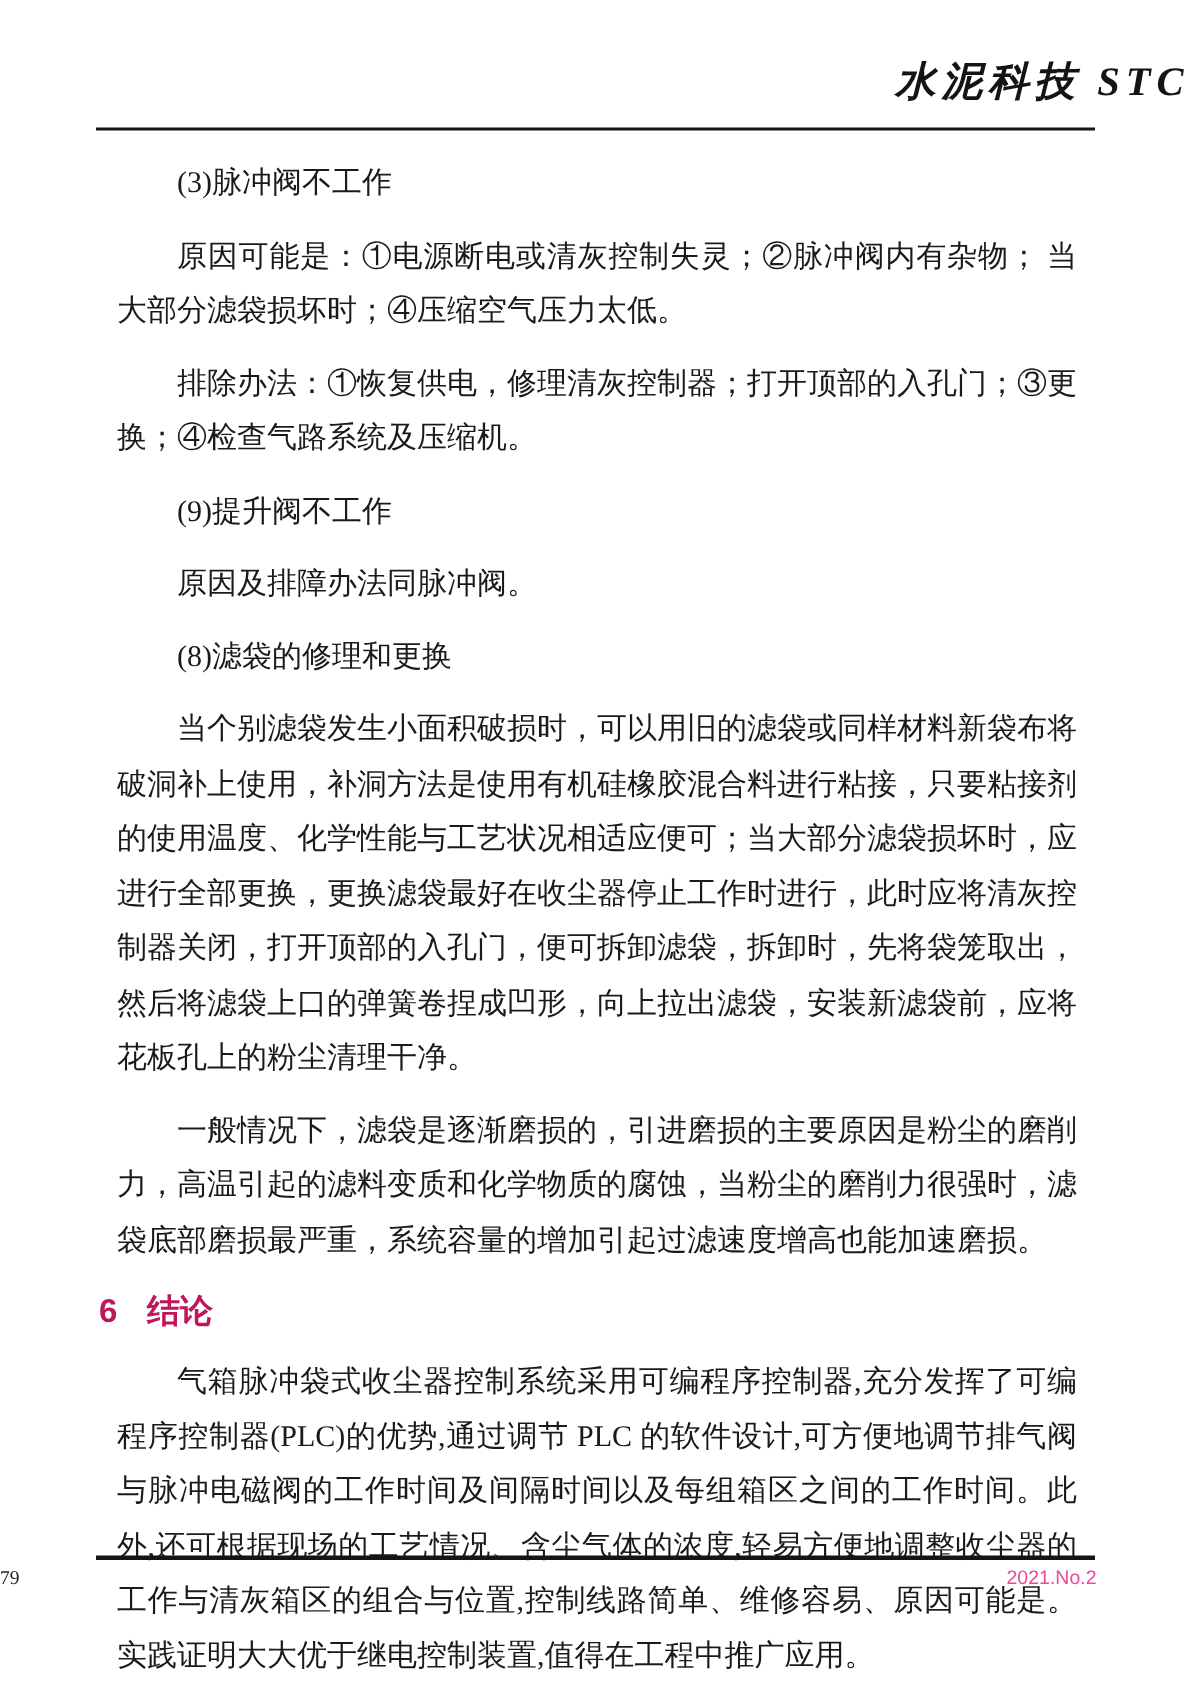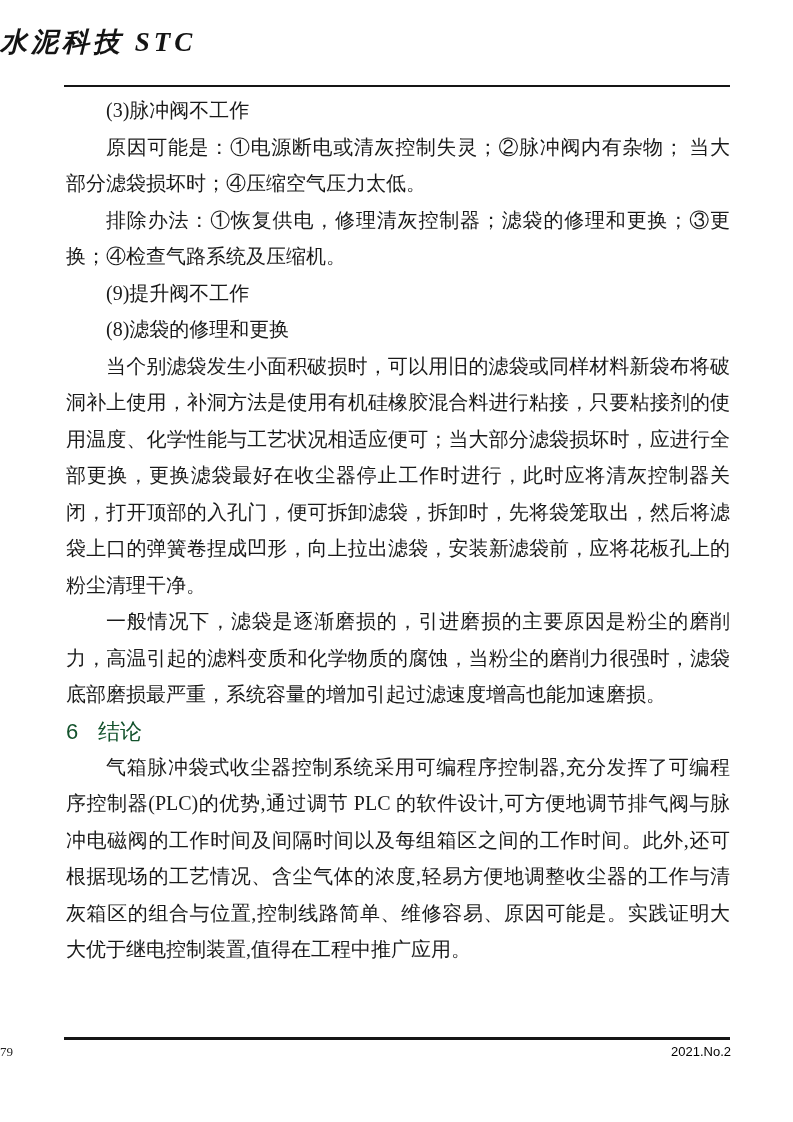--- a/index.html
+++ b/index.html
@@ -11,24 +11,24 @@
     position: relative;
     width: 793px;
     height: 1122px;
     background: #ffffff;
     color: #1a1a1a;
     font-family: "Liberation Serif", "DejaVu Serif", serif;
     overflow: hidden;
   }
   .header-title {
     position: absolute;
-    top: 24px;
+    top: 36px;
     left: 0;
     right: 0;
-    text-align: left;
+    text-align: right;
     font-size: 27px;
     font-style: italic;
     font-weight: 700;
     letter-spacing: 4px;
     color: #141414;
   }
   .header-rule {
     position: absolute;
     top: 85px;
     left: 64px;
@@ -40,30 +40,30 @@
     position: absolute;
     top: 92px;
     left: 66px;
     width: 664px;
     font-size: 20px;
     line-height: 36.5px;
     text-align: justify;
     text-justify: inter-ideograph;
   }
   .content p {
-    margin: 0;
+    margin: 12px;
     text-indent: 2em;
   }
   .section-heading {
     margin: 2px 0 0 0;
     font-family: "Liberation Sans", "DejaVu Sans", sans-serif;
-    font-weight: normal;
+    font-weight: bold;
     font-size: 22px;
     line-height: 34px;
-    color: #14532d;
+    color: #be185d;
     text-indent: 0;
   }
   .section-heading .sec-num {
     margin-right: 0.9em;
   }
   .footer-rule {
     position: absolute;
     top: 1037px;
     left: 64px;
     width: 666px;
@@ -79,38 +79,39 @@
     font-size: 13px;
     font-family: Liberation Serif, serif;
     color: #222222;
   }
   .footer-issue {
     position: absolute;
     top: 1044px;
     right: 62px;
     font-size: 13px;
     font-family: "Liberation Sans", "DejaVu Sans", sans-serif;
-    color: #000000;
+    color: #ec4899;
     text-align: right;
   }
 </style>
 </head>
 <body>
 
 <div class="page">
 
   <div class="header-title">水泥科技 STC</div>
 
   <div class="header-rule"></div>
 
   <div class="content">
     <p>(3)脉冲阀不工作</p>
     <p>原因可能是：①电源断电或清灰控制失灵；②脉冲阀内有杂物； 当大部分滤袋损坏时；④压缩空气压力太低。</p>
-    <p>排除办法：①恢复供电，修理清灰控制器；滤袋的修理和更换；③更换；④检查气路系统及压缩机。</p>
+    <p>排除办法：①恢复供电，修理清灰控制器；打开顶部的入孔门；③更换；④检查气路系统及压缩机。</p>
     <p>(9)提升阀不工作</p>
+    <p>原因及排障办法同脉冲阀。</p>
     <p>(8)滤袋的修理和更换</p>
     <p>当个别滤袋发生小面积破损时，可以用旧的滤袋或同样材料新袋布将破洞补上使用，补洞方法是使用有机硅橡胶混合料进行粘接，只要粘接剂的使用温度、化学性能与工艺状况相适应便可；当大部分滤袋损坏时，应进行全部更换，更换滤袋最好在收尘器停止工作时进行，此时应将清灰控制器关闭，打开顶部的入孔门，便可拆卸滤袋，拆卸时，先将袋笼取出，然后将滤袋上口的弹簧卷捏成凹形，向上拉出滤袋，安装新滤袋前，应将花板孔上的粉尘清理干净。</p>
     <p>一般情况下，滤袋是逐渐磨损的，引进磨损的主要原因是粉尘的磨削力，高温引起的滤料变质和化学物质的腐蚀，当粉尘的磨削力很强时，滤袋底部磨损最严重，系统容量的增加引起过滤速度增高也能加速磨损。</p>
 
     <h2 class="section-heading">
       <span class="sec-num">6</span><span>结论</span>
     </h2>
 
     <p>气箱脉冲袋式收尘器控制系统采用可编程序控制器,充分发挥了可编程序控制器(PLC)的优势,通过调节 PLC 的软件设计,可方便地调节排气阀与脉冲电磁阀的工作时间及间隔时间以及每组箱区之间的工作时间。此外,还可根据现场的工艺情况、含尘气体的浓度,轻易方便地调整收尘器的工作与清灰箱区的组合与位置,控制线路简单、维修容易、原因可能是。实践证明大大优于继电控制装置,值得在工程中推广应用。</p>
   </div>

